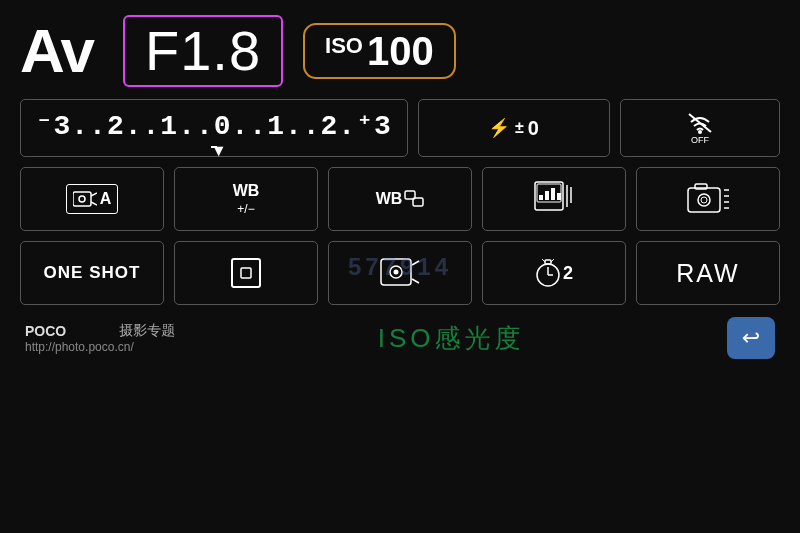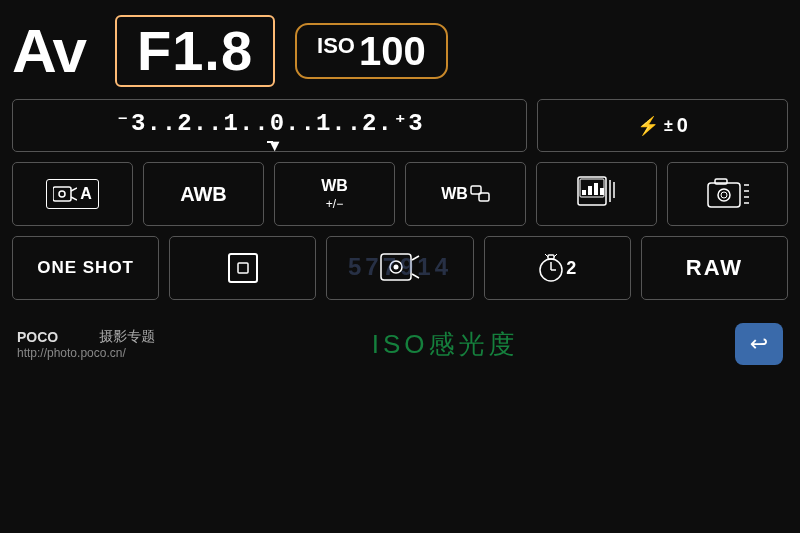--- a/index.html
+++ b/index.html
@@ -12,46 +12,46 @@
       color: white;
       overflow: hidden;
       position: relative;
     }
 
     .screen {
       width: 800px;
       height: 533px;
       background: #0d0d0d;
       position: relative;
-      padding: 15px 12px;
+      padding: 15px 20px;
     }
 
     
     .top-row {
       display: flex;
       align-items: center;
       gap: 20px;
       margin-bottom: 12px;
     }
 
     .av-label {
       font-size: 62px;
       font-weight: 900;
       color: white;
       letter-spacing: -2px;
       line-height: 1;
       margin-right: 10px;
     }
 
     .aperture-box {
-      border: 2px solid #fdba74;
+      border: 2px solid #d946ef;
       border-radius: 6px;
       padding: 6px 20px;
       font-size: 56px;
-      font-weight: 700;
+      font-weight: 400;
       color: white;
       line-height: 1;
       letter-spacing: 1px;
     }
 
     .iso-box {
       border: 2px solid #c8882a;
       border-radius: 13px;
       padding: 6px 20px;
       display: flex;
@@ -86,21 +86,21 @@
       border-radius: 5px;
       padding: 8px 14px;
       flex: 2.2;
       display: flex;
       flex-direction: column;
       align-items: center;
       justify-content: center;
     }
 
     .exposure-scale {
-      font-size: 24px;
+      font-size: 28px;
       font-weight: 600;
       color: white;
       letter-spacing: 1px;
       font-family: 'Courier New', monospace;
     }
 
     .flash-box {
       border: 1px solid #555;
       border-radius: 5px;
       padding: 8px 14px;
@@ -144,21 +144,21 @@
       display: flex;
       align-items: center;
       justify-content: center;
       min-height: 64px;
     }
 
     
     .bottom-row {
       display: flex;
       gap: 10px;
-      margin-bottom: 23px;
+      margin-bottom: 12px;
     }
 
     .bottom-box {
       border: 1px solid #555;
       border-radius: 5px;
       padding: 10px 8px;
       flex: 1;
       display: flex;
       align-items: center;
       justify-content: center;
@@ -166,43 +166,43 @@
     }
 
     .one-shot-text {
       font-size: 17px;
       font-weight: 700;
       color: white;
       letter-spacing: 1px;
     }
 
     .raw-text {
-      font-size: 22px;
-      font-weight: 700;
+      font-size: 25px;
+      font-weight: 400;
       color: white;
       letter-spacing: 2px;
     }
 
     
     .footer {
       display: flex;
       align-items: center;
       justify-content: space-between;
       padding: 0 5px;
     }
 
     .poco-logo {
       display: flex;
       flex-direction: column;
     }
 
     .poco-top {
       display: flex;
       align-items: center;
-      gap: 5px;
+      gap: 17px;
     }
 
     .poco-text {
       font-size: 14px;
       color: #ddd;
       font-weight: 700;
     }
 
     .poco-sub {
       font-size: 14px;
@@ -300,42 +300,53 @@
       <div class="exposure-scale">⁻3..2..1..0..1..2.⁺3</div>
       <div class="exp-indicator">▼</div>
     </div>
 
     <div class="flash-box">
       <span style="font-size:18px;">⚡</span>
       <span style="font-size:16px; font-weight:700;">±</span>
       <span style="font-size:20px; font-weight:700;">0</span>
     </div>
 
+    <div class="wifi-box">
+      <div class="wifi-content">
+        <svg width="30" height="22" viewBox="0 0 30 22">
+
+          <path d="M6 10 Q15 2 24 10" stroke="white" stroke-width="2" fill="none"></path>
+          <path d="M9 14 Q15 9 21 14" stroke="white" stroke-width="2" fill="none"></path>
+          <path d="M12 18 Q15 15 18 18" stroke="white" stroke-width="2" fill="none"></path>
+          <circle cx="15" cy="20" r="2" fill="white"></circle>
+
+          <line x1="4" y1="2" x2="26" y2="20" stroke="white" stroke-width="2"></line>
+        </svg>
+        <span style="font-size:9px; color:white; margin-top:1px;">OFF</span>
+      </div>
+    </div>
   </div>
 
   <div class="settings-row">
 
     <div class="setting-box">
       <div class="scene-box-inner">
         <div style="position:relative; width:24px; height:22px;">
           
           <svg width="24" height="22" viewBox="0 0 24 22">
             <rect x="0" y="4" width="18" height="14" rx="2" stroke="white" stroke-width="1.5" fill="none"></rect>
             <circle cx="9" cy="11" r="3" stroke="white" stroke-width="1.5" fill="none"></circle>
             <line x1="18" y1="8" x2="24" y2="5" stroke="white" stroke-width="1.5"></line>
             <line x1="18" y1="14" x2="24" y2="17" stroke="white" stroke-width="1.5"></line>
           </svg>
         </div>
         <span style="font-size:16px; font-weight:900; color:white;">A</span>
       </div>
     </div>
 
-    <div class="setting-box">
-      <span style="font-size:20px; font-weight:700; color:white;">AWB</span>
-    </div>
 
     <div class="setting-box">
       <div class="wb-box">
         <span class="wb-top">WB</span>
         <span class="wb-bottom">+/−</span>
       </div>
     </div>
 
     <div class="setting-box">
       <div style="display:flex; align-items:center; gap:2px;">

